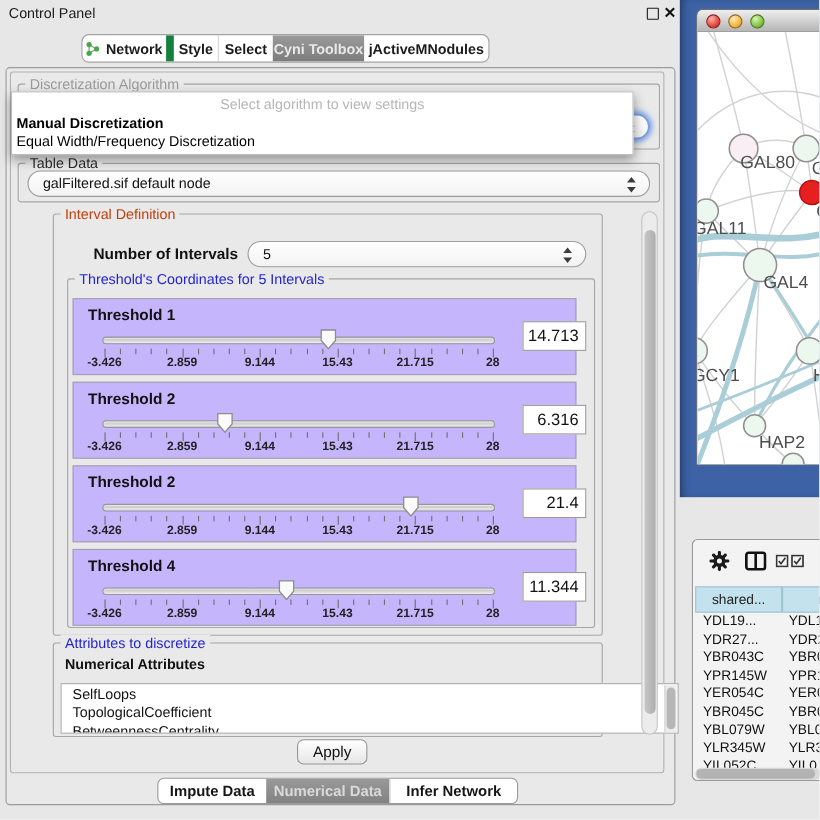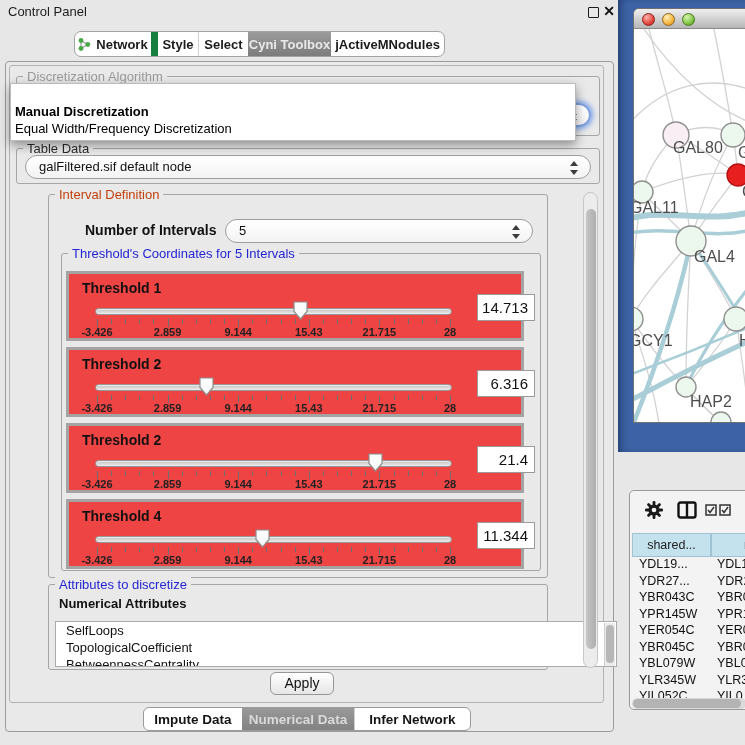--- a/index.html
+++ b/index.html
@@ -40,21 +40,21 @@
 
   .g-algo { left:6px; top:10px; width:584px; height:60px; }
   .g-table { left:6px; top:82px; width:584px; height:36px; }
   .g-interval { left:38px; top:128px; width:500px; height:384px; }
   .g-thresh { left:12px; top:58px; width:480px; height:318px; }
   .g-attr { left:38px; top:518px; width:500px; height:86px; }
 
   .num-label { position:absolute; left:36px; top:27px; font-size:14px; font-weight:bold; color:#111; }
   .num-combo { left:176px; top:24px; width:308px; }
 
-  .threshold-panel { position:absolute; left:4px; width:458px; height:70px; border:3px solid #a3a3a3; background:#ef4444; }
+  .threshold-panel { position:absolute; left:4px; width:458px; height:70px; border:1px solid #a3a3a3; background:#c4b5fd; }
   .th-name { position:absolute; left:13px; top:6px; font-size:14px; font-weight:bold; color:#111; }
   .th-track { position:absolute; height:7px; border:1px solid #979797; border-radius:4px; background:linear-gradient(#bdbdbd,#ededed); box-shadow:inset 0 1px 1px rgba(255,255,255,.7); }
   .th-thumb { position:absolute; width:15px; height:19px; }
   .tick { position:absolute; width:1px; background:#6f6f6f; }
   .tick-label { position:absolute; transform:translateX(-50%); font-size:11px; font-weight:bold; color:#222; white-space:nowrap; }
   .th-value { position:absolute; width:58px; height:27px; background:#fff; border:1px solid #9a9a9a; font-size:15px; color:#111; text-align:right; padding-right:6px; line-height:25px; }
 
   .attr-heading { position:absolute; left:10px; top:11px; font-size:13px; font-weight:bold; color:#111; }
   .attr-list { position:absolute; left:6px; top:36px; width:562px; height:46px; background:#fff; border:1px solid #ababab; overflow:hidden; }
   .attr-item { font-size:13px; color:#111; line-height:17px; padding-left:10px; white-space:nowrap; }
@@ -366,20 +366,21 @@
         <div class="btab w2 selected">
           <span>Numerical Data</span>
         </div>
         <div class="btab w3">
           <span>Infer Network</span>
         </div>
       </div>
     </div>
 
     <div class="algo-popup">
+      <div class="hint">Select algorithm to view settings</div>
       <div class="opt1">Manual Discretization</div>
       <div class="opt2">Equal Width/Frequency Discretization</div>
     </div>
   </section>
 
   <section class="workspace">
     <div class="desktop">
       <div class="net-window">
         <div class="mac-titlebar">
           <span class="light red"></span>

